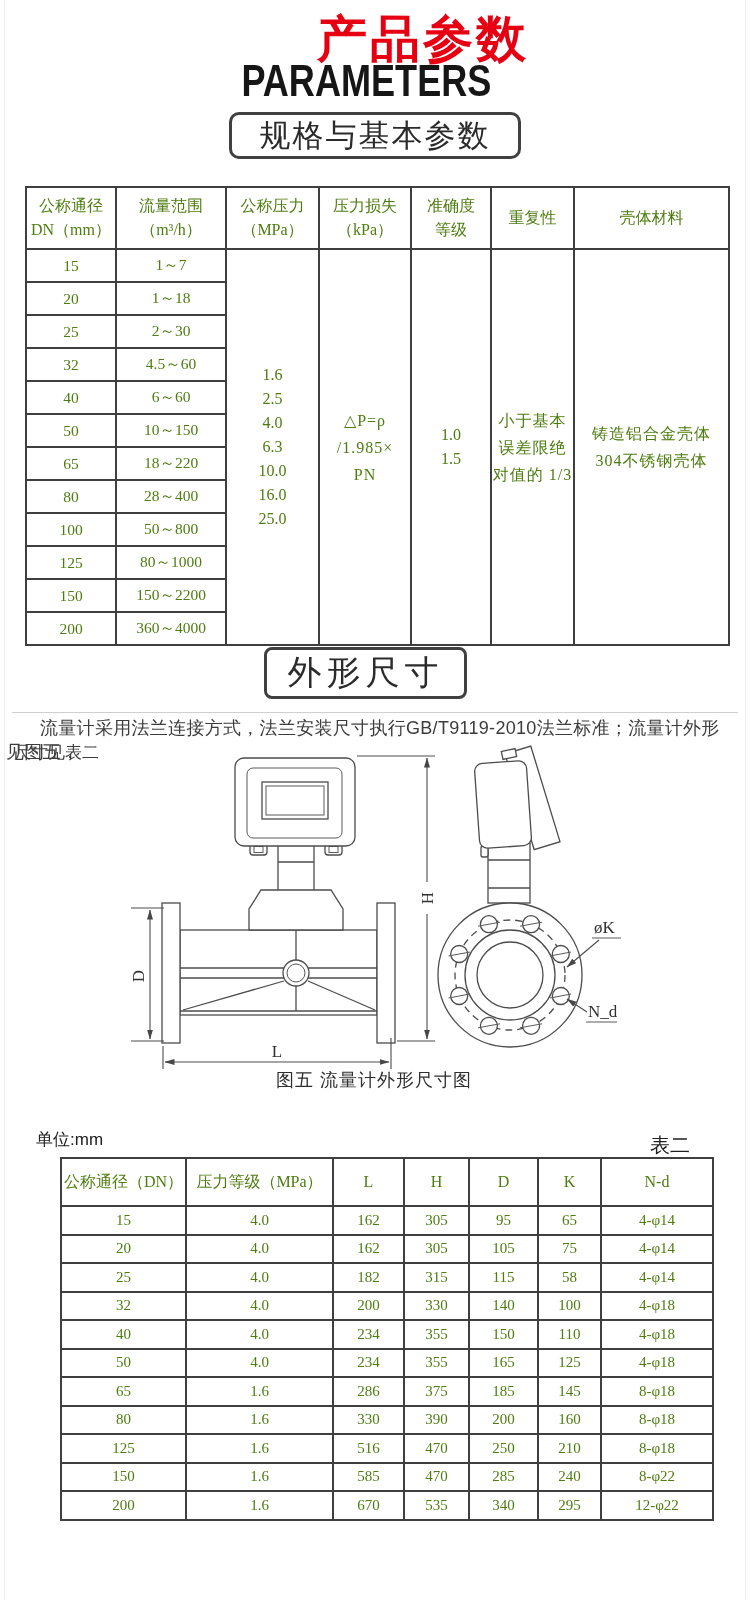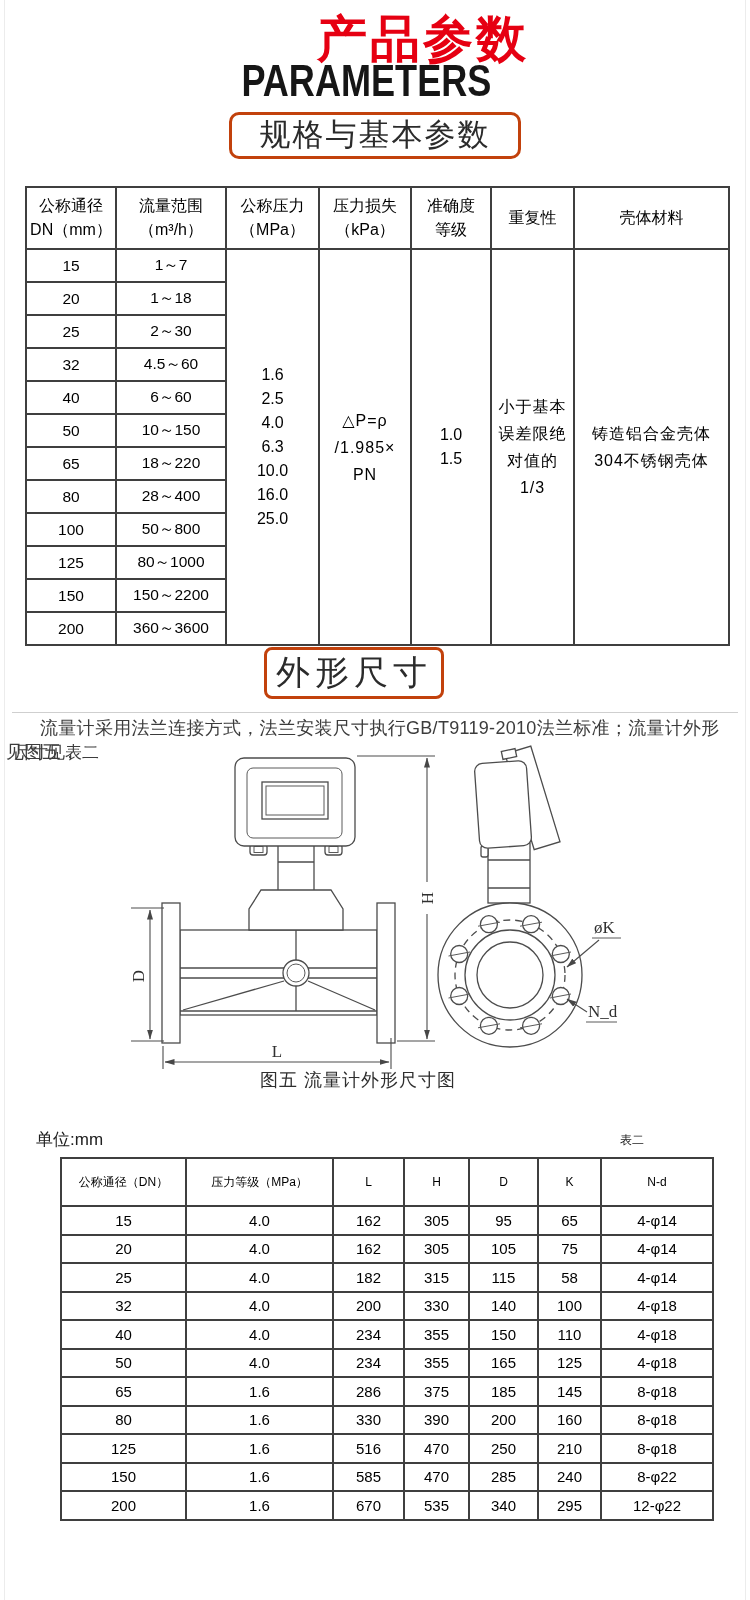--- a/index.html
+++ b/index.html
@@ -15,56 +15,56 @@
 
   
   #title-cn{left:0;top:6px;width:750px;text-align:center;
     font-size:50px;font-weight:bold;letter-spacing:3px;}
   #title-en{left:0;top:56px;width:732px;text-align:center;
     font-size:44px;font-weight:600;color:#161616;text-decoration:underline;}
   #title-en span{display:inline-block;transform:scaleX(.82);letter-spacing:0;}
 
   .banner{
     position:absolute;box-sizing:border-box;background:#fff;
-    display:flex;align-items:flex-end;justify-content:center;
-    border:3px solid #c2410c;color:#2b2b2b;
+    display:flex;align-items:flex-start;justify-content:center;
+    border:3px solid #404040;color:#2b2b2b;
   }
   #banner1{left:229px;top:112px;width:292px;height:47px;border-radius:10px;
     font-size:31px;letter-spacing:2px;}
-  #banner2{left:264px;top:647px;width:180px;height:52px;border-radius:8px;
+  #banner2{left:264px;top:647px;width:203px;height:52px;border-radius:8px;
     font-size:34px;letter-spacing:5px;}
 
   
   table{border-collapse:collapse;table-layout:fixed;
-    font-family:Liberation Sans, sans-serif;color:#000000;background:#fff;}
+    font-family:Liberation Serif, serif;color:#4d7c0f;background:#fff;}
   th,td{border:2px solid #3f3f3f;text-align:center;vertical-align:middle;
     padding:0;font-weight:normal;overflow:hidden;}
 
   #spec-table{left:25px;top:186px;width:703px;}
   #spec-table th{height:60px;font-size:16px;line-height:24px;white-space:pre-line;}
   #spec-table td.d{height:31px;font-size:15.5px;}
   #spec-table td.m{white-space:pre-line;font-size:16px;line-height:24px;}
   #spec-table td.mw{white-space:pre-line;font-size:16px;line-height:27px;letter-spacing:1px;}
 
   #dim-table{left:60px;top:1157px;width:652px;}
-  #dim-table th{height:46px;font-size:12px;}
+  #dim-table th{height:46px;font-size:16px;}
   #dim-table td{height:26.5px;font-size:15px;}
 
   
   #divider{left:12px;top:712px;width:726px;height:1px;background:#cfcfcf;}
   #intro-1{left:6px;top:716px;width:724px;font-size:18px;color:#3c3c3c;
     text-indent:34px;letter-spacing:.3px;}
   #intro-2{left:14px;top:741px;font-size:17px;color:#3c3c3c;}
 
   #figure-svg{left:0;top:740px;}
   #fig-caption{left:0;top:1068px;width:716px;text-align:center;
-    font-size:18px;font-weight:500;color:#2e2e2e;letter-spacing:1px;}
+    font-size:18px;font-weight:500;color:#2e2e2e;letter-spacing:1px;padding-left:16px;}
 
   #unit-label{left:36px;top:1128px;font-size:17px;color:#202020;}
-  #table2-label{left:620px;top:1132px;font-size:12px;color:#202020;}
+  #table2-label{left:650px;top:1132px;font-size:20px;color:#202020;}
 
   
   .ln{stroke:#4c4c4c;stroke-width:1.3;fill:none;}
   .wh{stroke:#4c4c4c;stroke-width:1.3;fill:#ffffff;}
   .thin{stroke:#5a5a5a;stroke-width:1;fill:none;}
   .dim{stroke:#4c4c4c;stroke-width:1.1;fill:none;}
   .dimtxt{font-family:"Liberation Serif","DejaVu Serif",serif;font-size:17px;fill:#303030;}
 </style>
 </head>
 <body>
@@ -162,21 +162,21 @@
     <tr>
         <td class="d">125</td>
         <td class="d">80～1000</td>
       </tr>
     <tr>
         <td class="d">150</td>
         <td class="d">150～2200</td>
       </tr>
     <tr>
         <td class="d">200</td>
-        <td class="d">360～3600</td>
+        <td class="d">360～4000</td>
       </tr>
   </tbody>
 </table>
 
 <div class="banner" id="banner2">
   <span>外形尺寸</span>
 </div>
 
 <div class="abs" id="divider"></div>
 <div class="abs" id="intro-1">流量计采用法兰连接方式，法兰安装尺寸执行GB/T9119-2010法兰标准；流量计外形见图五，</div>

